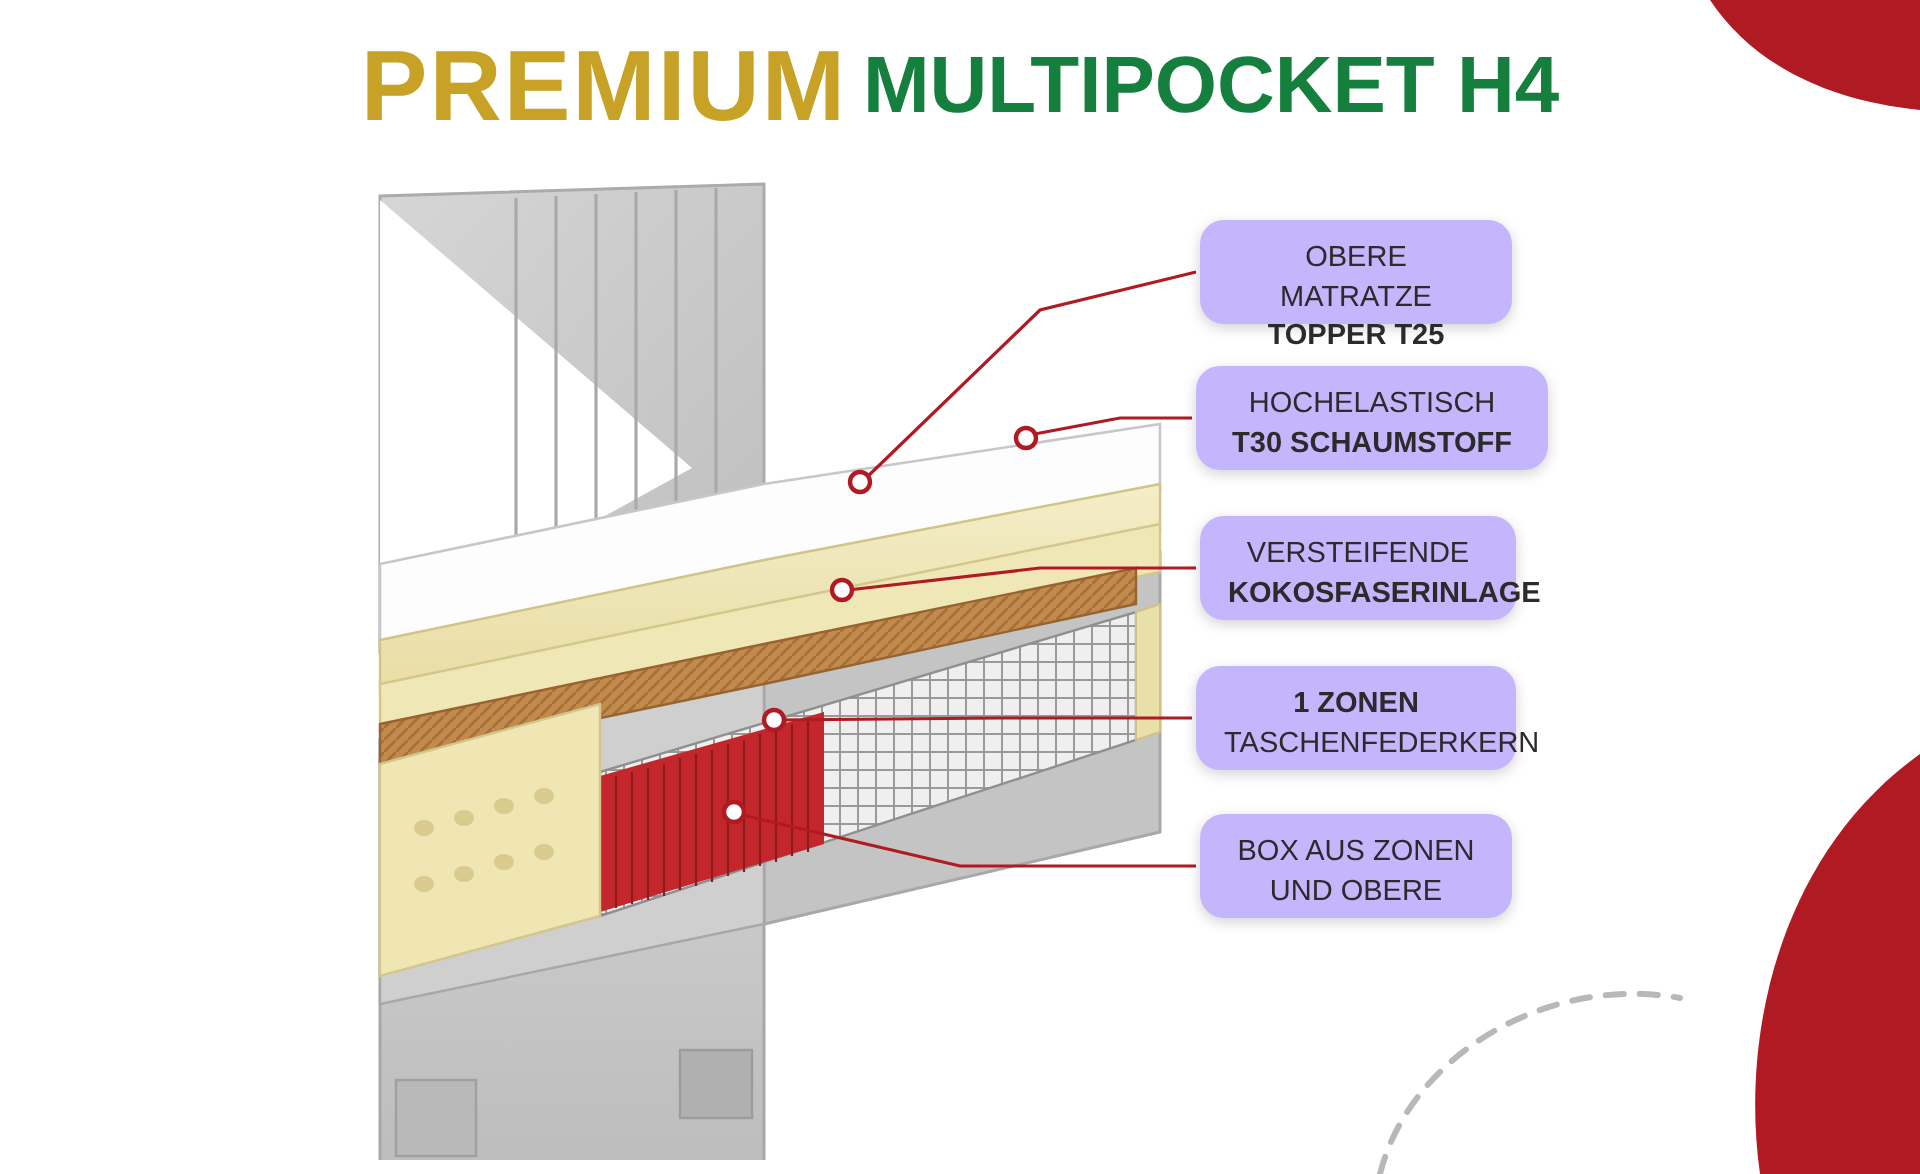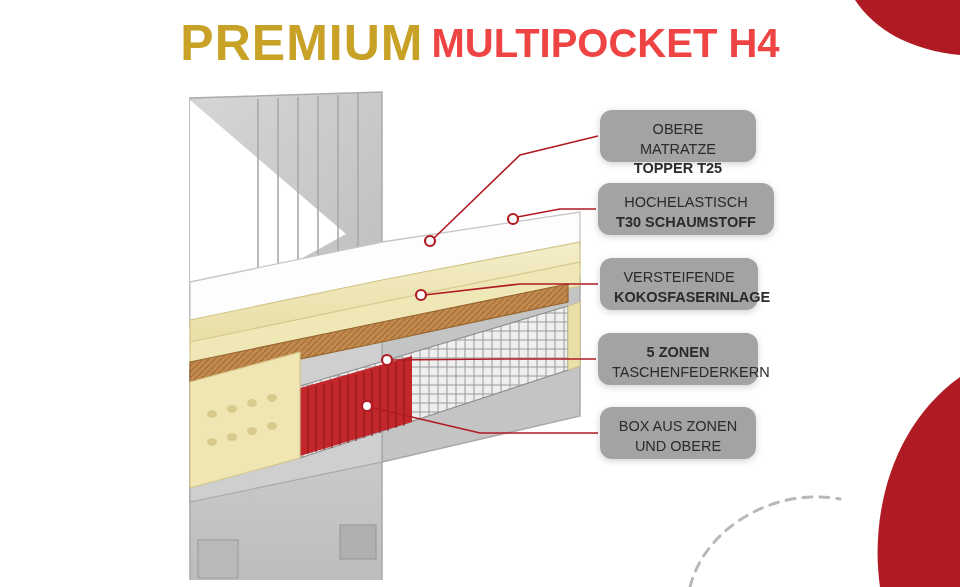--- a/index.html
+++ b/index.html
@@ -26,32 +26,32 @@
     white-space:nowrap;
   }
   .title-premium{
     font-size:50px;font-weight:bold;letter-spacing:1px;
     color:#c8a227;
     vertical-align:middle;
     text-align:center;
   }
   .title-rest{
     font-size:40px;font-weight:bold;letter-spacing:0px;
-    color:#ef4444;
+    color:#15803d;
     vertical-align:middle;
     margin-left:8px;
   }
 
   
   .illustration{position:absolute;left:150px;top:70px;width:470px;height:510px;}
 
   
   .callout{
     position:absolute;
-    background:#a3a3a3;
+    background:#c4b5fd;
     border-radius:12px;
     box-shadow:0 2px 7px rgba(0,0,0,0.18);
     text-align:center;
     padding:10px 14px;
     box-sizing:border-box;
     line-height:1.35;
   }
   .callout .l1{display:block;font-size:14.5px;color:#2b2b2b;}
   .callout .l2{display:block;font-size:14.5px;color:#2b2b2b;}
   .gold{color:#c8a227;font-weight:bold;}
@@ -213,21 +213,21 @@
     <span class="l1 dark">HOCHELASTISCH</span>
     <span class="l2 gold">T30 SCHAUMSTOFF</span>
   </div>
 
   <div class="callout c3">
     <span class="l1 dark">VERSTEIFENDE</span>
     <span class="l2 gold">KOKOSFASERINLAGE</span>
   </div>
 
   <div class="callout c4">
-    <span class="l1 gold">5 ZONEN</span>
+    <span class="l1 gold">1 ZONEN</span>
     <span class="l2 dark">TASCHENFEDERKERN</span>
   </div>
 
   <div class="callout c5">
     <span class="l1 dark">BOX AUS ZONEN</span>
     <span class="l2 dark">UND OBERE</span>
   </div>
 
 </div>
 

